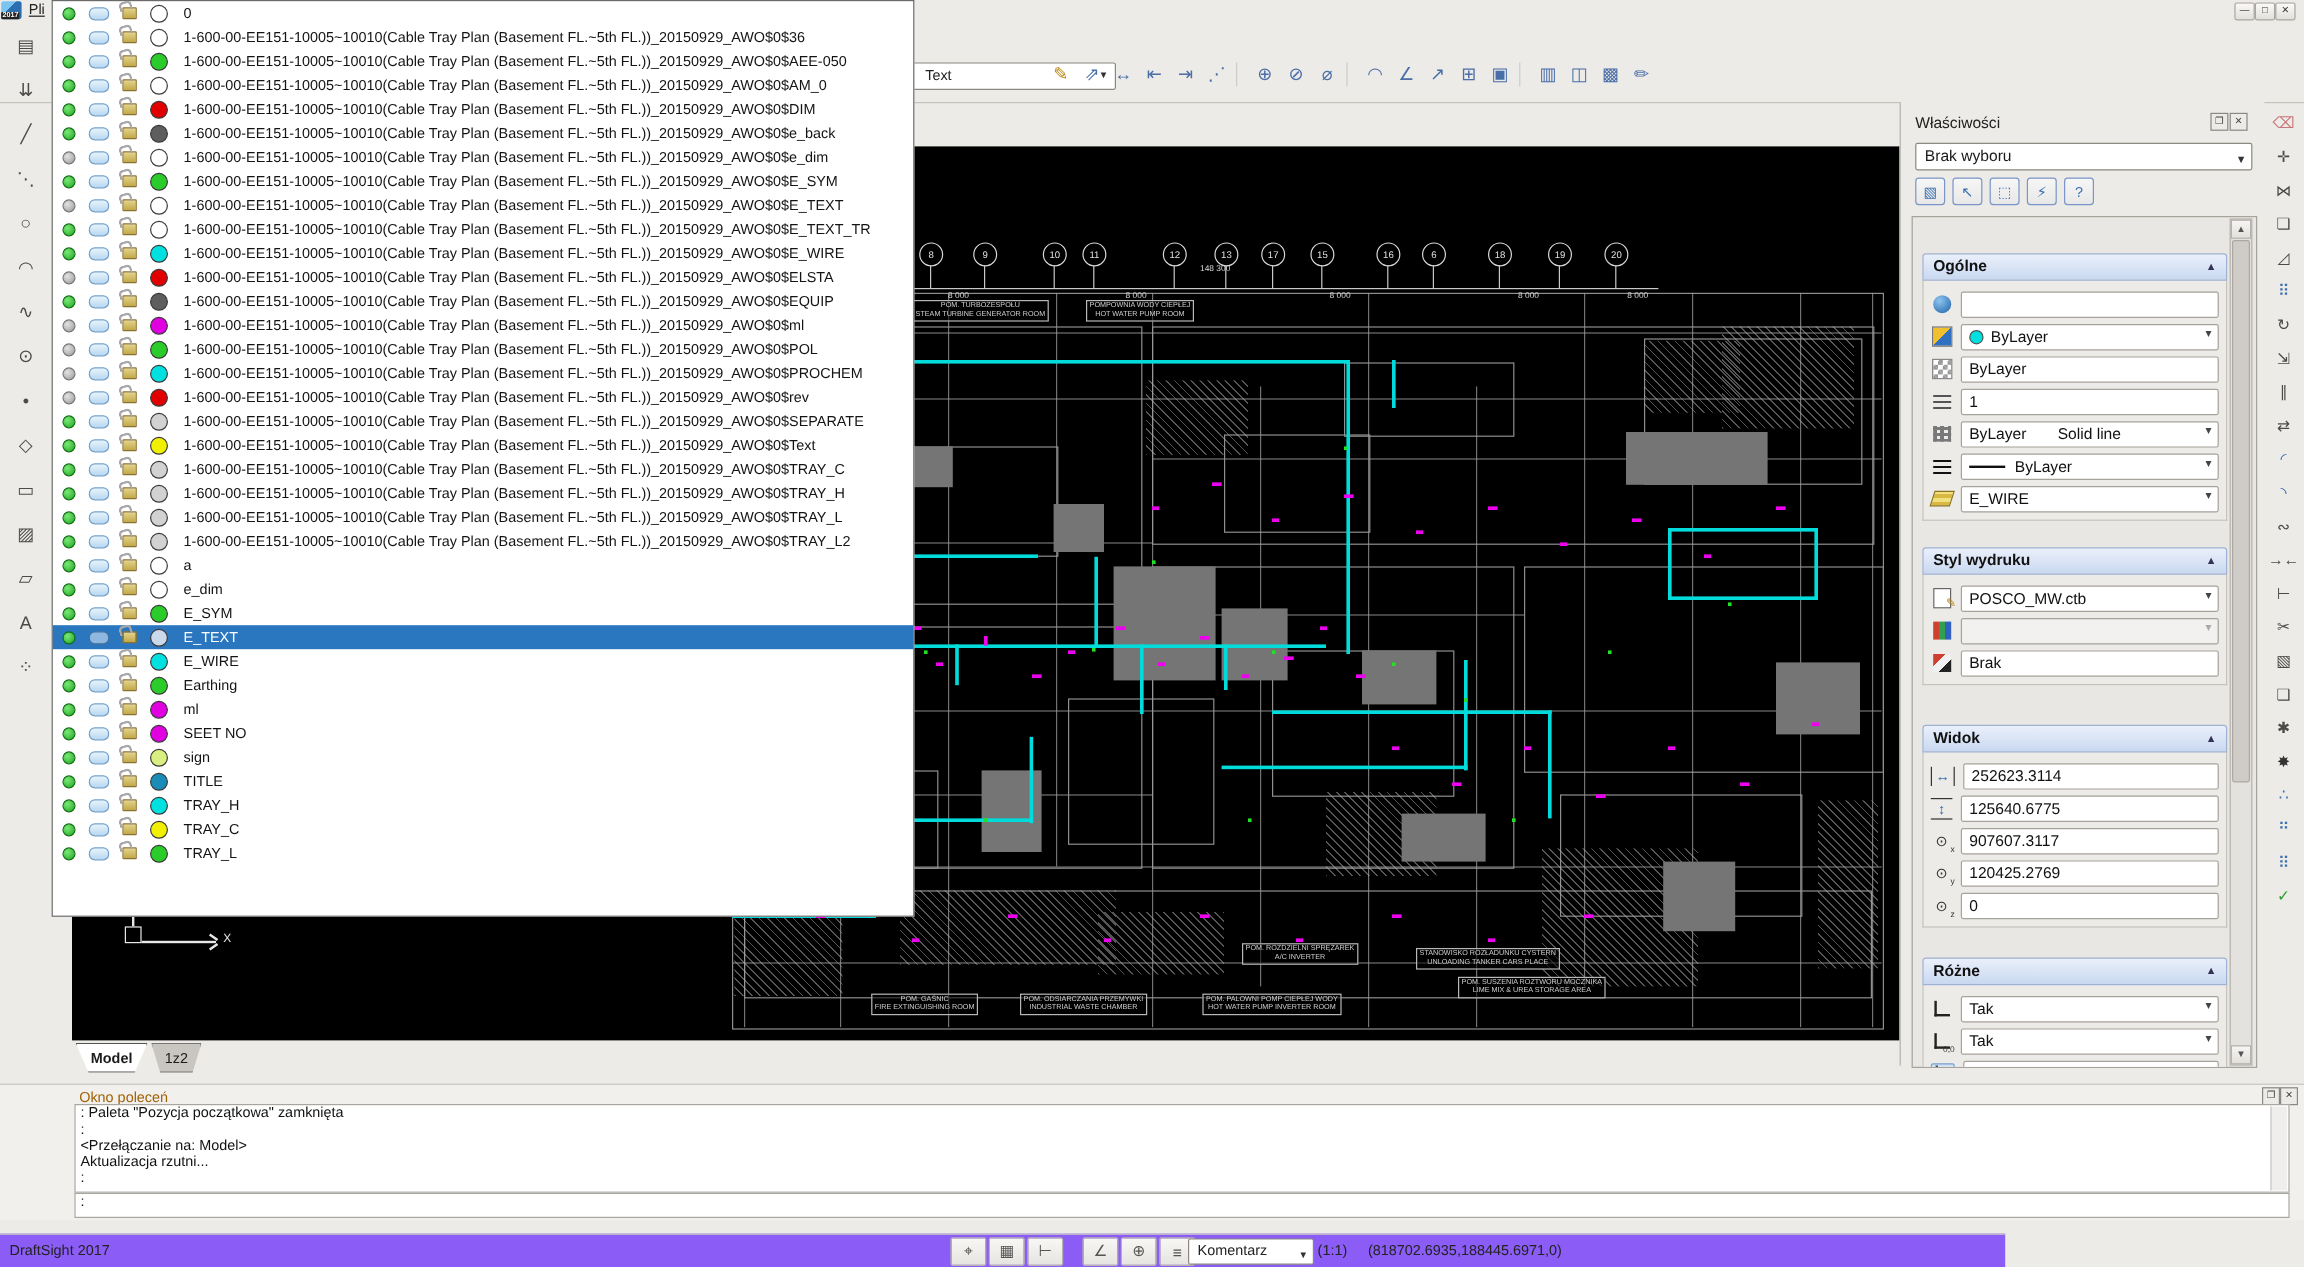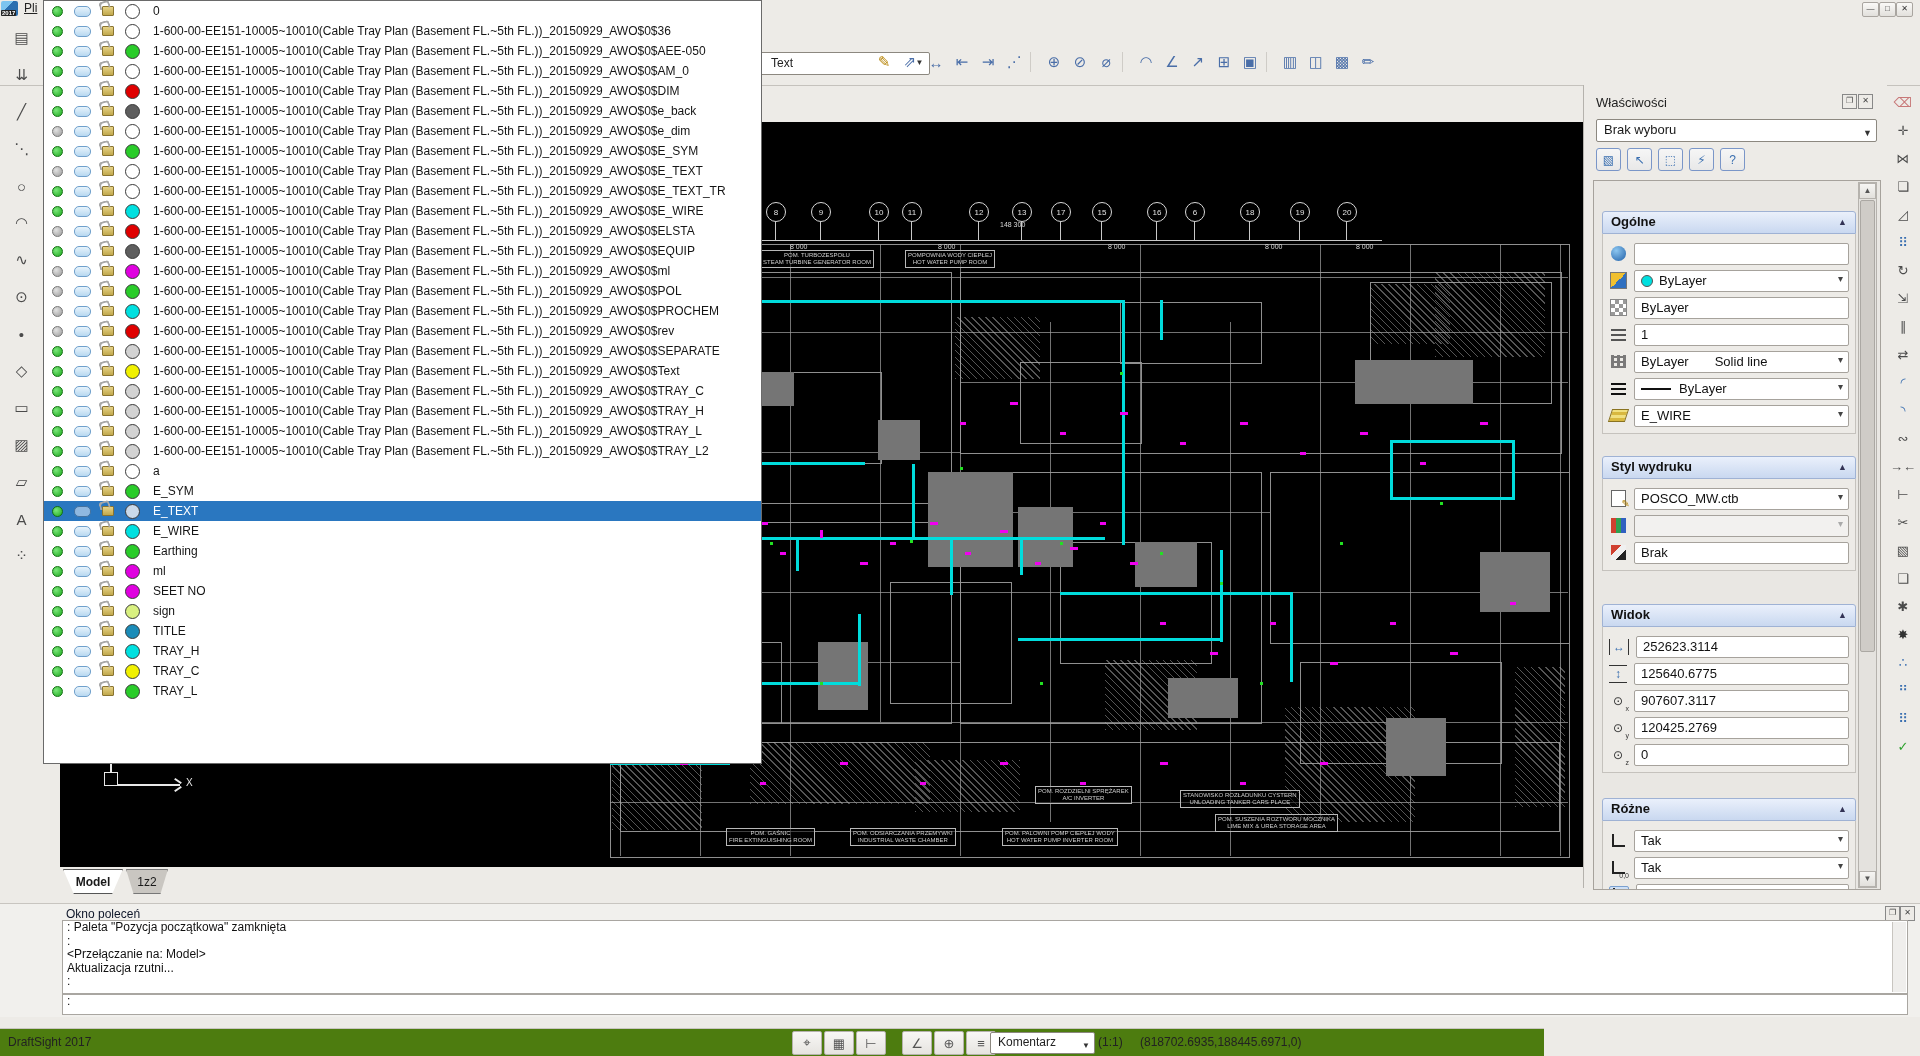--- a/index.html
+++ b/index.html
@@ -86,26 +86,26 @@
   .i-ucs{width:11px;height:11px;border-left:2px solid #222;border-bottom:2px solid #222;}
   
   .sb{background:#E4E2DE;border:1px solid #B5B2AD;}
   .sb-arrow{position:absolute;left:0;width:100%;height:16px;background:linear-gradient(#F6F5F3,#E2E0DC);border:1px solid #B5B2AD;box-sizing:border-box;font-size:8px;text-align:center;line-height:14px;color:#555;}
   .sb-thumb{position:absolute;left:1px;width:13px;background:#CFCCC7;border:1px solid #ABA8A3;border-radius:2px;}
   
   #right-toolbar{left:1886px;top:90px;width:34px;height:940px;display:flex;flex-direction:column;align-items:center;gap:11px;padding-top:4px;}
   .rt-btn{width:22px;height:17px;display:flex;align-items:center;justify-content:center;font-size:13px;color:#4b4b4b;}
   
   #cmd{left:0;top:903px;width:1920px;height:113px;background:#F1F0ED;border-top:1px solid #C8C5C0;}
-  .cmd-title{left:66px;top:3px;font-size:12px;color:#0f172a;}
+  .cmd-title{left:66px;top:3px;font-size:12px;color:#a16207;}
   .cmd-box{left:62px;width:1844px;background:#fff;border:1px solid #A9A6A1;font-size:12px;color:#111;}
   .cmd-line{height:13.5px;line-height:13.5px;padding-left:4px;white-space:pre;}
   .cmd-sb{position:absolute;right:1px;top:1px;width:13px;bottom:1px;background:#EFEEEC;border-left:1px solid #C8C5C0;}
   
-  #statusbar{left:0;top:1028px;width:1544px;height:28px;background:#4d7c0f;border-top:1px solid #C9C6C1;font-size:12px;color:#222;}
+  #statusbar{left:0;top:1028px;width:1671px;height:28px;background:#8b5cf6;border-top:1px solid #C9C6C1;font-size:12px;color:#222;}
   .st-left{left:8px;top:6px;}
   .st-btn{width:28px;height:22px;border:1px solid #B5B2AD;background:linear-gradient(#F8F7F5,#E6E4E0);display:flex;align-items:center;justify-content:center;font-size:13px;color:#555;border-radius:2px;}
   .st-combo{left:990px;top:3px;width:96px;height:20px;background:#fff;border:1px solid #8C8880;border-radius:2px;font-size:12px;line-height:19px;padding-left:7px;}
   .st-combo .arr{position:absolute;right:4px;top:3px;font-size:8px;color:#333;}
   
   #dropdown{left:43px;top:0;width:717px;height:762px;background:#fff;border:1px solid #6A6A6A;z-index:10;font-size:12px;color:#141414;}
   .lrow{height:20px;display:flex;align-items:center;cursor:default;}
   .lrow.sel{background:#2A77C0;color:#fff;}
   .ldot{width:9px;height:9px;border-radius:50%;margin-left:8px;flex:0 0 9px;}
   .ldot.on{background:radial-gradient(circle at 35% 35%,#7CE87C,#1DA81D);border:1px solid #127012;}
@@ -805,20 +805,27 @@
         <span class="ldot on"></span>
         <span class="loval"></span>
         <span class="llock"></span>
         <span class="lcirc" style="background: rgb(255, 255, 255);"></span>
         <span class="lname">a</span>
       </div>
       <div class="lrow">
         <span class="ldot on"></span>
         <span class="loval"></span>
         <span class="llock"></span>
+        <span class="lcirc" style="background: rgb(255, 255, 255);"></span>
+        <span class="lname">e_dim</span>
+      </div>
+      <div class="lrow">
+        <span class="ldot on"></span>
+        <span class="loval"></span>
+        <span class="llock"></span>
         <span class="lcirc" style="background: rgb(42, 204, 42);"></span>
         <span class="lname">E_SYM</span>
       </div>
       <div class="lrow sel">
         <span class="ldot on"></span>
         <span class="loval"></span>
         <span class="llock"></span>
         <span class="lcirc" style="background: rgb(201, 217, 234);"></span>
         <span class="lname">E_TEXT</span>
       </div>

